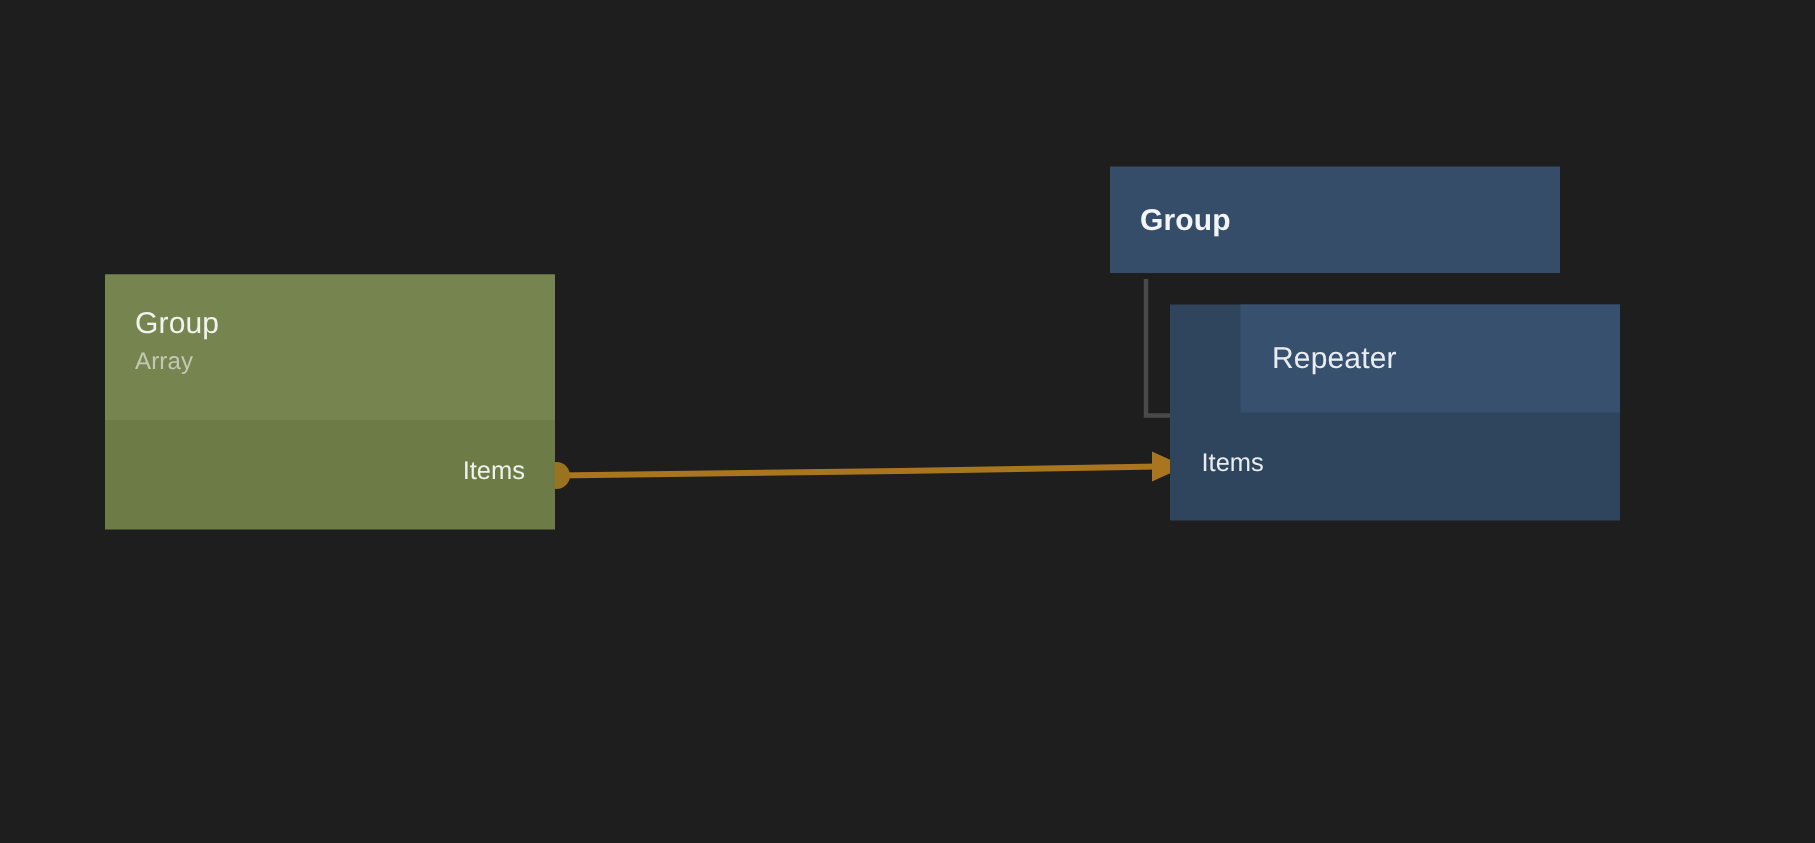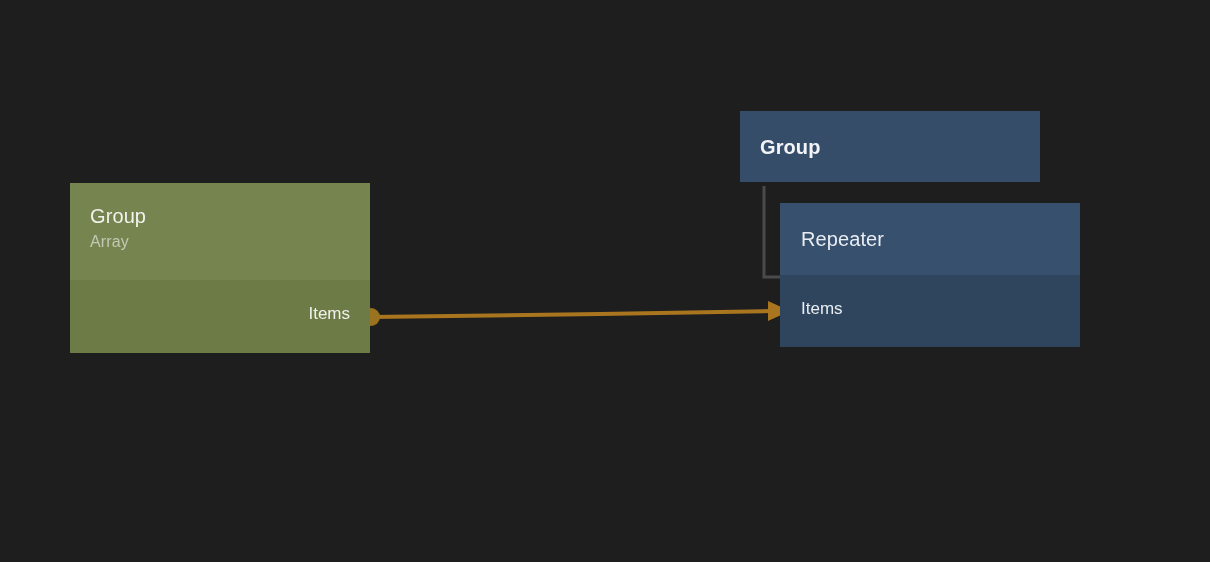--- a/index.html
+++ b/index.html
@@ -99,20 +99,21 @@
     top: 203px;
     width: 300px;
     height: 144px;
     background: #2f455d;
   }
   .node-child .node-header {
     height: 72px;
     box-sizing: border-box;
     padding: 23px 0 0 21px;
     background: #36506e;
+    margin-left: 47px;
   }
   .node-child .node-title {
     color: #e9edf2;
     font-size: 20px;
     line-height: 26px;
     letter-spacing: .1px;
   }
   .node-child .port-row {
     position: relative;
     height: 72px;

